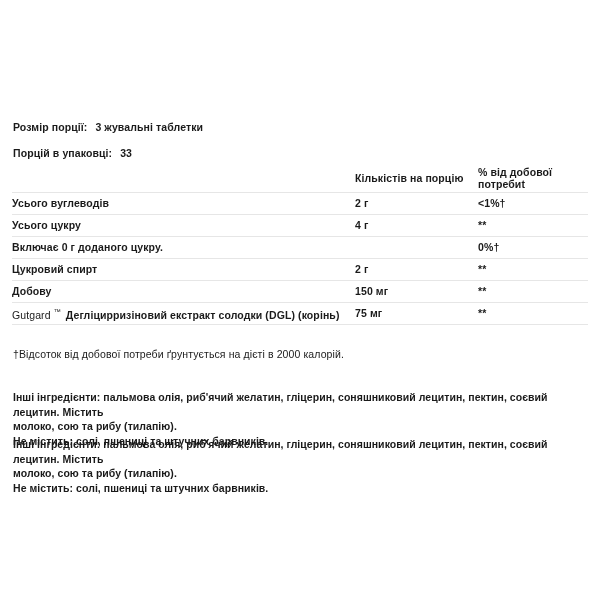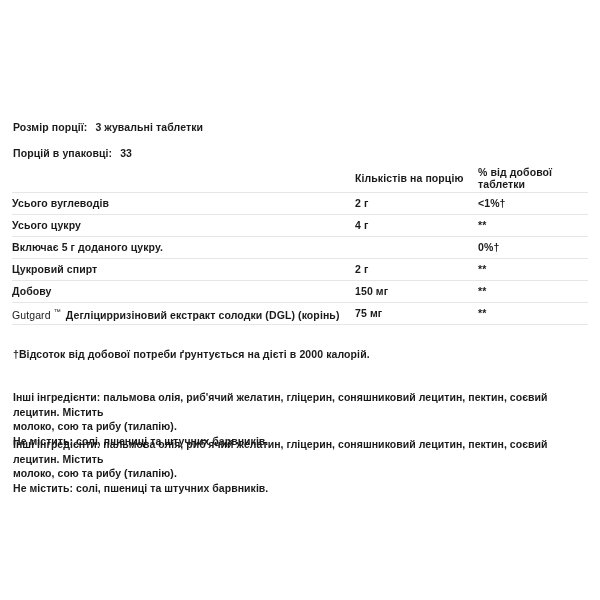--- a/index.html
+++ b/index.html
@@ -100,21 +100,21 @@
 
   
   .footnotes {
     position: absolute;
     left: 13px;
     top: 348px;
     width: 575px;
   }
   .footnote {
     font-size: 10.5px;
-    font-weight: bold;
+    font-weight: normal;
     letter-spacing: 0.1px;
     line-height: 13px;
     color: #1a1a1a;
     margin-bottom: 13px;
   }
 
   
   .ingredients-block {
     position: absolute;
     left: 13px;
@@ -148,36 +148,36 @@
   <table class="facts-table">
     <colgroup>
       <col class="c-label">
       <col class="c-amount">
       <col class="c-dv">
     </colgroup>
     <thead>
       <tr>
         <th class="h-label"></th>
         <th>Кількістів на порцію</th>
-        <th>% від добової таблетки</th>
+        <th>% від добової потребиt</th>
       </tr>
     </thead>
     <tbody>
       <tr>
         <td class="cell-label">Усього вуглеводів</td>
         <td class="cell-amount">2 г</td>
         <td class="cell-dv">&lt;1%†</td>
       </tr>
       <tr>
         <td class="cell-label">Усього цукру</td>
         <td class="cell-amount">4 г</td>
         <td class="cell-dv">**</td>
       </tr>
       <tr>
-        <td class="cell-label">Включає 5 г доданого цукру.</td>
+        <td class="cell-label">Включає 0 г доданого цукру.</td>
         <td class="cell-amount"></td>
         <td class="cell-dv">0%†</td>
       </tr>
       <tr>
         <td class="cell-label">Цукровий спирт</td>
         <td class="cell-amount">2 г</td>
         <td class="cell-dv">**</td>
       </tr>
       <tr>
         <td class="cell-label">Добову</td>

